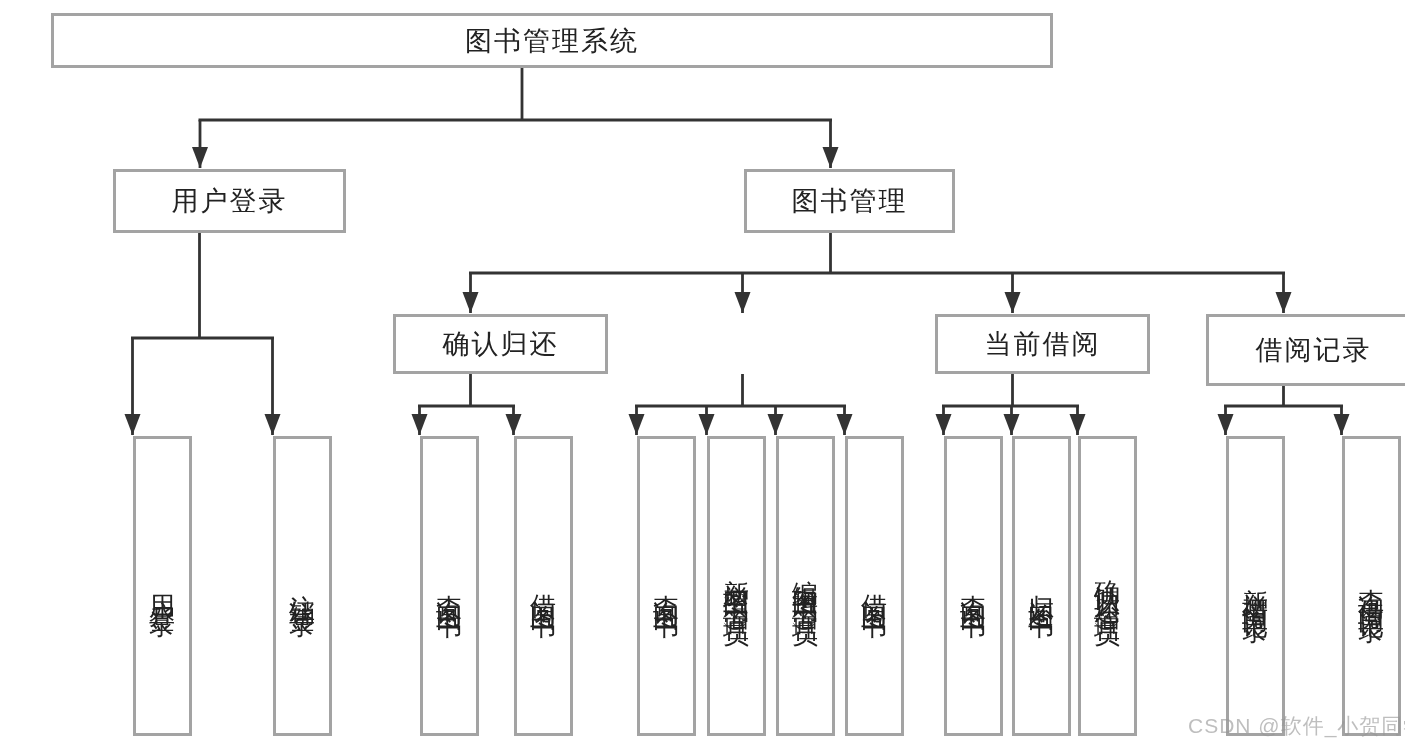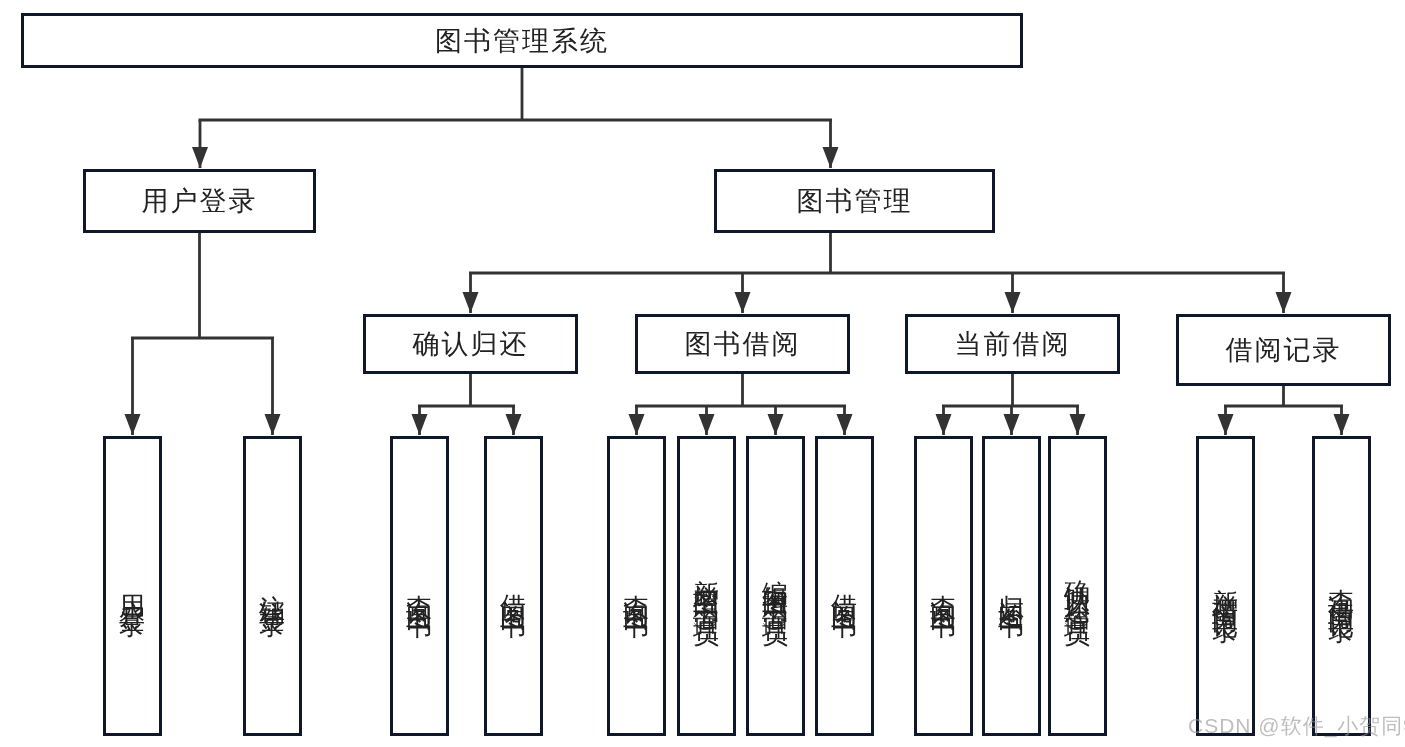--- a/index.html
+++ b/index.html
@@ -15,25 +15,26 @@
   .edges {
     position: absolute;
     left: 0; top: 0;
     width: 1405px; height: 747px;
     pointer-events: none;
   }
   .node {
     position: absolute;
     box-sizing: border-box;
     background: #ffffff;
-    border: 3px solid #0f172a;
+    border: 3px solid #a3a3a3;
     display: flex;
     align-items: center;
     justify-content: center;
     text-align: center;
+    margin-left: 30px;
   }
   .node.h { font-size: 27px; letter-spacing: 2px; white-space: nowrap; }
   .node.v { font-size: 26px; }
   .node.v .label {
     writing-mode: vertical-rl;
     text-orientation: mixed;
     letter-spacing: 6px;
     line-height: 1;
   }
   .watermark {
@@ -114,29 +115,26 @@
     </g>
   </svg>
 
   <div class="node h" style="left:21px; top:13px; width:1002px; height:55px;">
     <span class="label">图书管理系统</span>
   </div>
 
   <div class="node h" style="left:83px; top:169px; width:233px; height:64px;">
     <span class="label">用户登录</span>
   </div>
-  <div class="node h" style="left:714px; top:169px; width:281px; height:64px;">
+  <div class="node h" style="left:714px; top:169px; width:211px; height:64px;">
     <span class="label">图书管理</span>
   </div>
 
   <div class="node h" style="left:363px; top:314px; width:215px; height:60px;">
     <span class="label">确认归还</span>
-  </div>
-  <div class="node h" style="left:635px; top:314px; width:215px; height:60px;">
-    <span class="label">图书借阅</span>
   </div>
   <div class="node h" style="left:905px; top:314px; width:215px; height:60px;">
     <span class="label">当前借阅</span>
   </div>
   <div class="node h" style="left:1176px; top:314px; width:215px; height:72px;">
     <span class="label">借阅记录</span>
   </div>
 
   <div class="node v" style="left:103px; top:436px; width:59px; height:300px;">
     <span class="label">用户登录</span>

